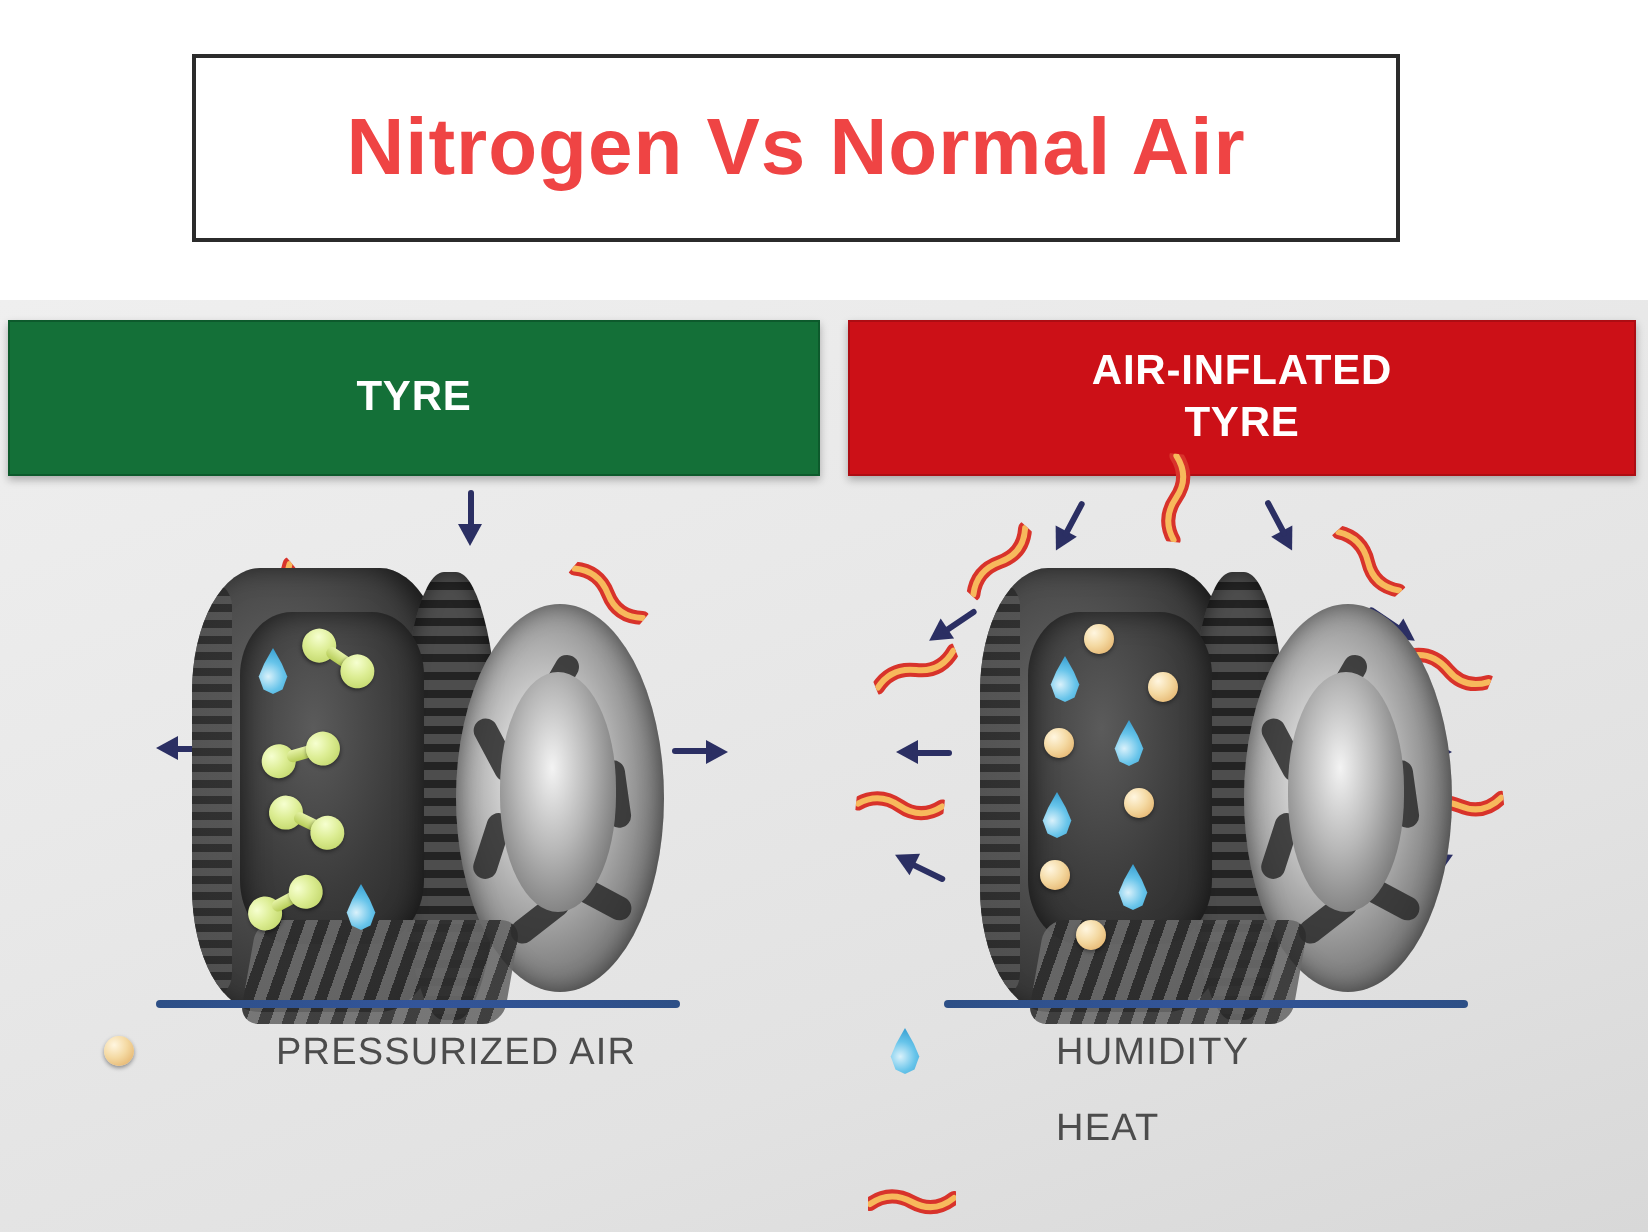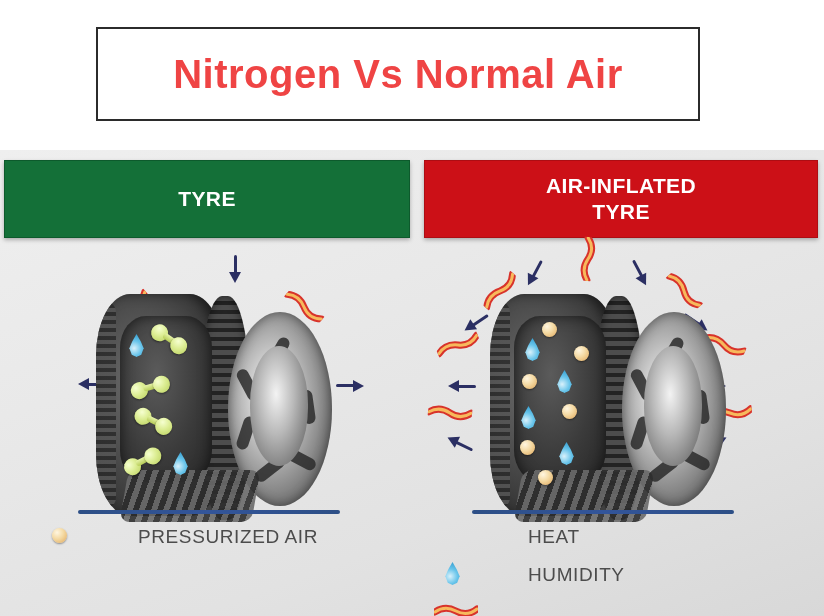--- a/index.html
+++ b/index.html
@@ -34,21 +34,21 @@
     display:flex;flex-direction:column;align-items:center;justify-content:center;
     color:#ffffff;font-weight:bold;font-size:21px;line-height:26px;
     text-align:center;letter-spacing:0.4px;
     box-shadow:0 2px 4px rgba(0,0,0,.28);
   }
   .banner.green{left:4px;width:406px;background:#147038;border:1px solid #0d5a2c;}
   .banner.red{left:424px;width:394px;background:#cc1017;border:1px solid #ad0d13;}
   .banner span{display:block;}
 
   
-  .panel{position:absolute;top:102px;height:362px;}
+  .panel{position:absolute;top:92px;height:362px;}
   .panel.left{left:0;width:412px;}
   .panel.right{left:412px;width:412px;}
 
   
   .tyre{position:absolute;width:236px;height:228px;}
   .panel.left .tyre{left:96px;top:42px;}
   .panel.right .tyre{left:78px;top:42px;}
 
   .tyre .sidewall{
     position:absolute;left:0;top:0;width:128px;height:222px;
@@ -375,28 +375,28 @@
         <div class="drop" style="left:34px;top:44px;"></div>
         <div class="drop" style="left:66px;top:76px;"></div>
         <div class="drop" style="left:30px;top:112px;"></div>
         <div class="drop" style="left:68px;top:148px;"></div>
       </div>
 
       <div class="ground"></div>
 
       <div class="legend">
         <div class="legend-row">
-          <div class="legend-icon"></div>
-          <div class="legend-label">HEAT</div>
-        </div>
-        <div class="legend-row">
           <div class="legend-icon">
             <div class="drop"></div>
           </div>
           <div class="legend-label">HUMIDITY</div>
+        </div>
+        <div class="legend-row">
+          <div class="legend-icon"></div>
+          <div class="legend-label">HEAT</div>
         </div>
         <div class="legend-row">
           <div class="legend-icon">
             <div class="leak">
               <svg viewBox="0 0 44 14">
                   <path d="M1 8 Q11 1 22 7 T43 5" stroke="#d8332b" stroke-width="7" fill="none" stroke-linecap="round"></path>
                   <path d="M1 8 Q11 1 22 7 T43 5" stroke="#f7b95c" stroke-width="3" fill="none" stroke-linecap="round"></path>
                 </svg>
             </div>
           </div>

